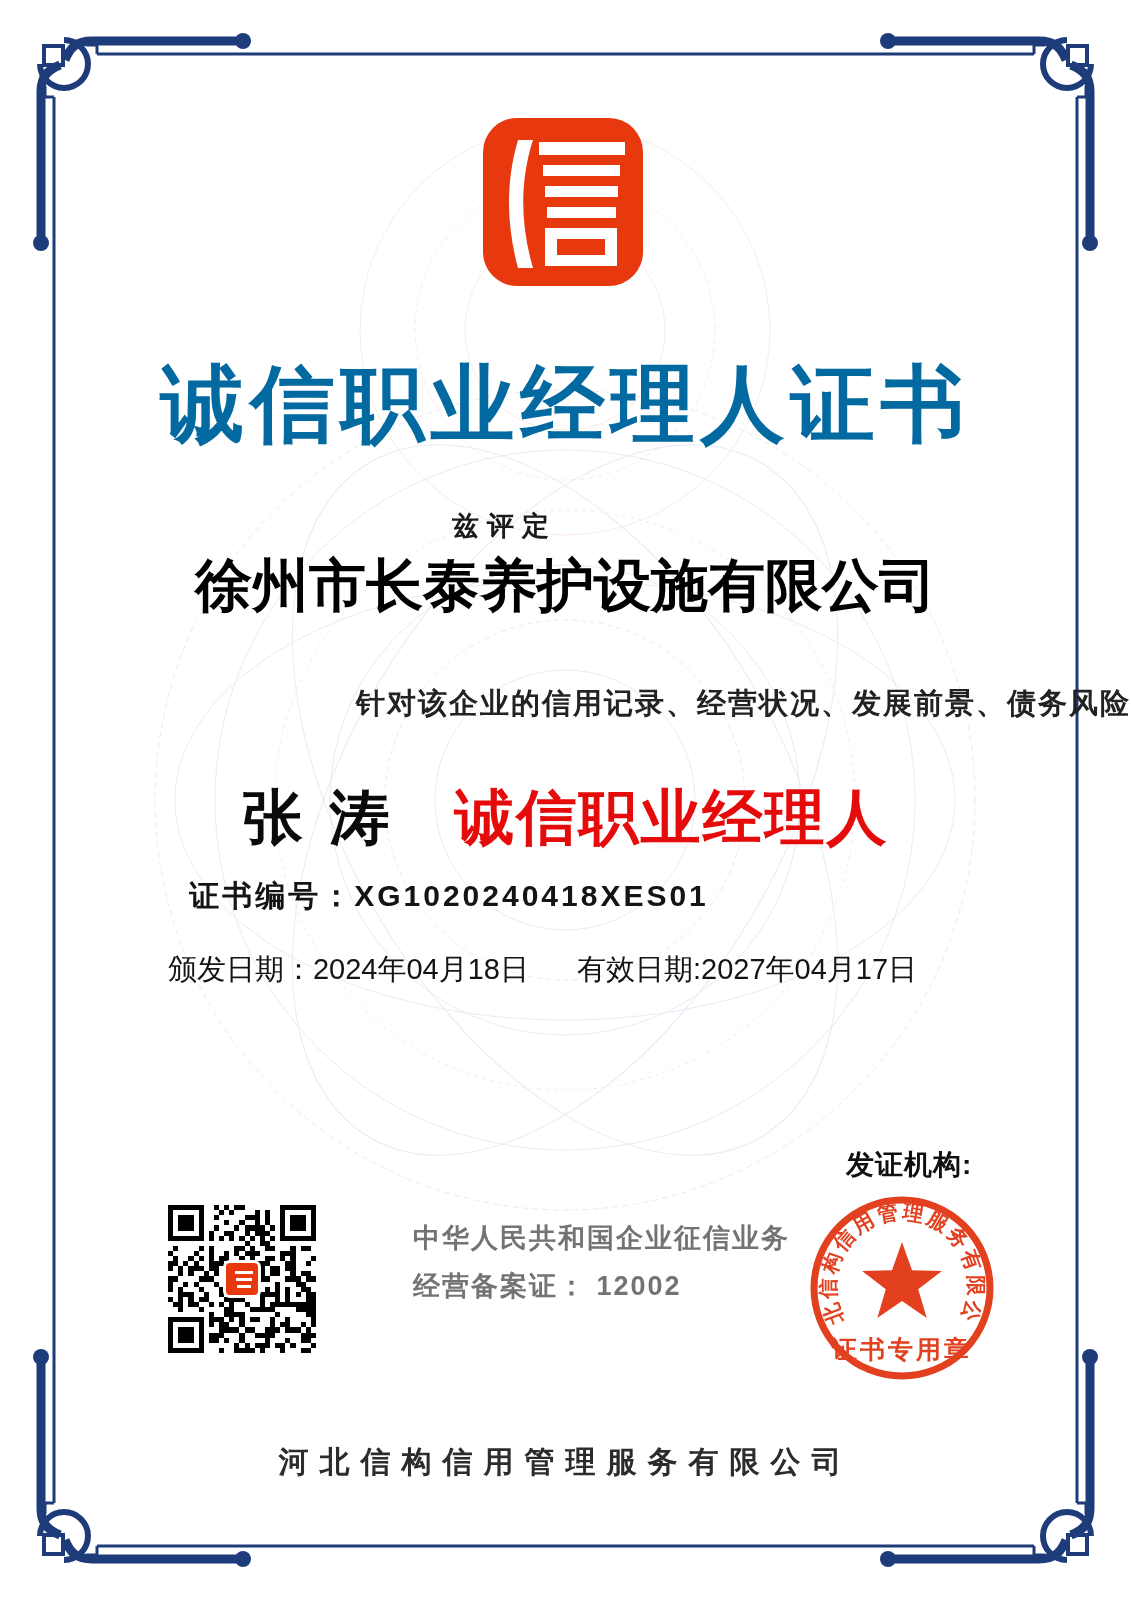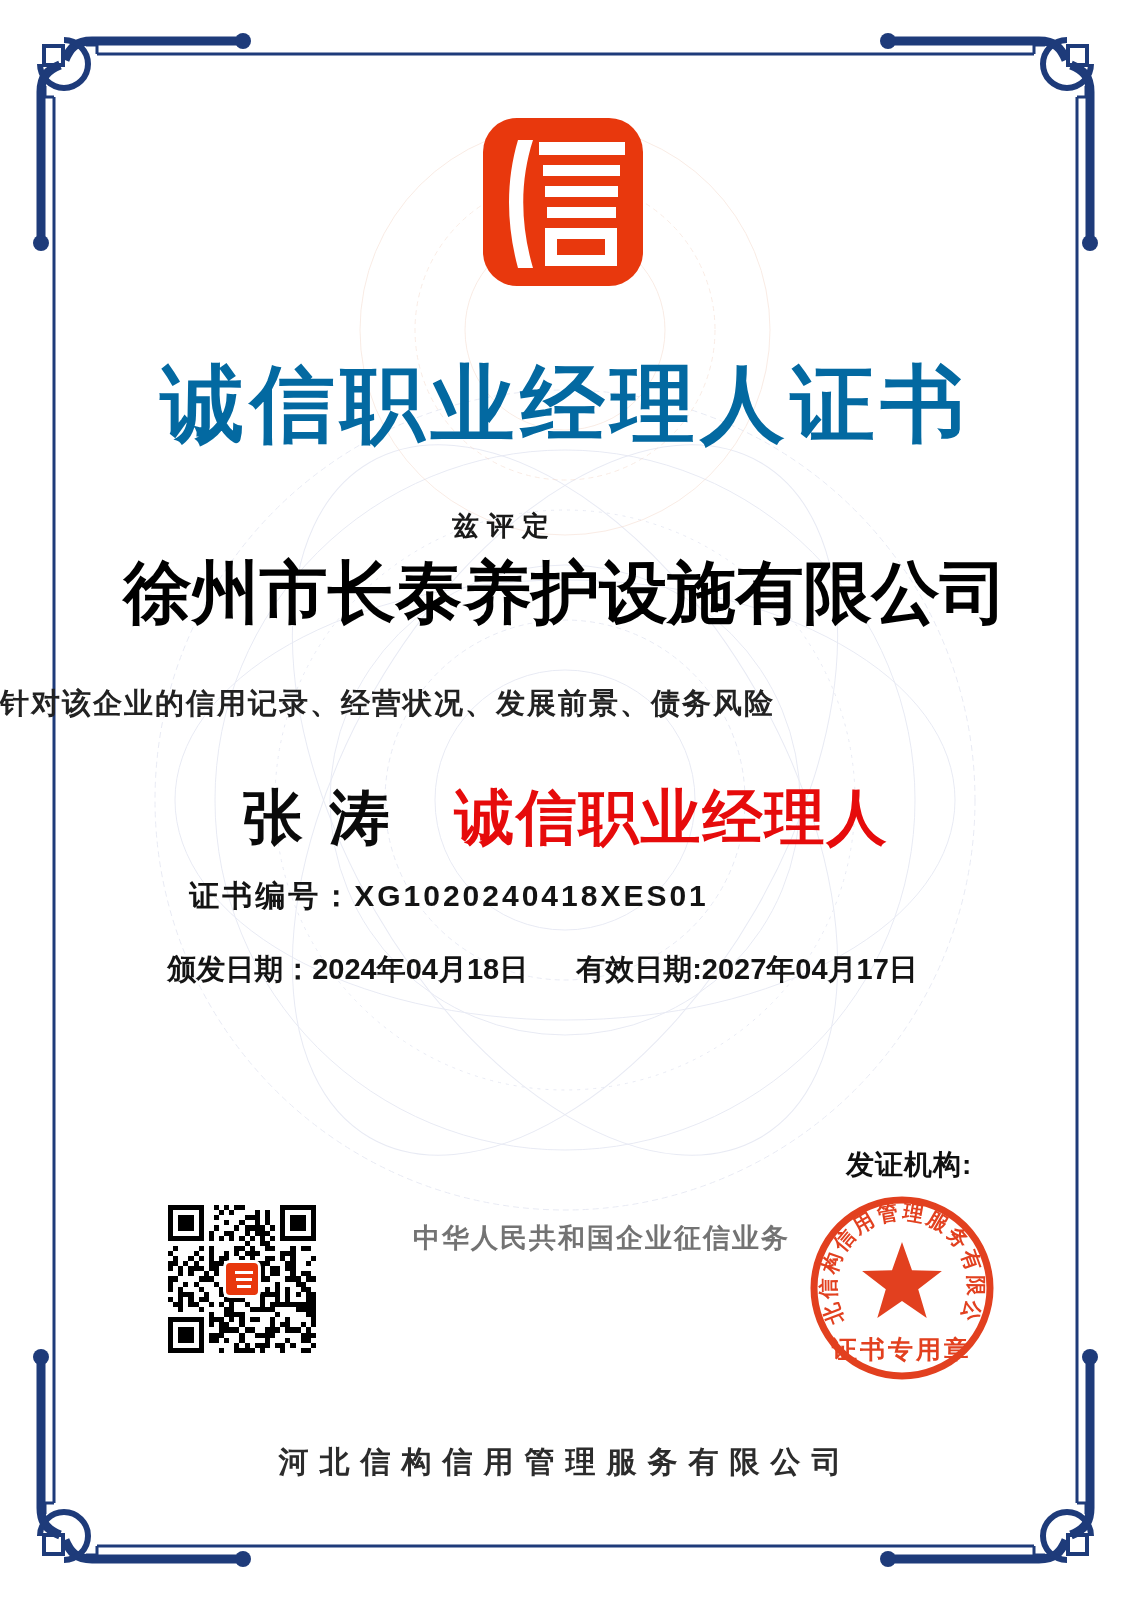--- a/index.html
+++ b/index.html
@@ -24,44 +24,44 @@
     left:0; top:348px; width:1131px; text-align:center;
     font-size:84px; font-weight:900; letter-spacing:6px; color:#0369a1;
     font-family:"Liberation Sans","DejaVu Sans",sans-serif;
   }
   .intro {
     left:0; top:508px; width:1009px; text-align:center;
     font-size:27px; font-weight:800; letter-spacing:8px; color:#1a1a1a;
   }
   .company {
     left:0; top:548px; width:1131px; text-align:center;
-    font-size:68px; font-weight:700; color:#000;
+    font-size:57px; font-weight:700; color:#000;
     font-family:"Liberation Serif","DejaVu Serif",serif;
     white-space:nowrap;
   }
   .desc {
-    left:0; top:680px; width:1131px; text-align:left;
+    left:0; top:680px; width:1131px; text-align:right;
     font-size:29px; font-weight:600; letter-spacing:2px; color:#222;
     line-height:46px;
   }
   .holder-row {
     left:0; top:778px; width:1131px; text-align:center;
     font-size:60px; font-weight:700; white-space:nowrap;
     font-family:"Liberation Serif","DejaVu Serif",serif;
   }
   .holder-row .name { color:#0a0a0a; letter-spacing:6px; }
   .holder-row .award { color:var(--accent-red,#e60b0b); margin-left:44px; letter-spacing:2px; }
 
   .certno {
     left:0; top:876px; width:898px; text-align:center;
     font-size:30px; font-weight:700; letter-spacing:3px; color:#141414;
   }
   .dates {
     left:0; top:950px; width:1085px; text-align:center;
-    font-size:29px; font-weight:700; color:#141414; white-space:nowrap;
+    font-size:29px; font-weight:400; color:#141414; white-space:nowrap;
   }
   .dates .gap { display:inline-block; width:48px; }
 
   .query { left:0; top:1008px; width:1131px; font-size:27px; font-weight:700; color:#151515; }
   .query .qline { line-height:34px; white-space:nowrap; }
   .query .l1 { margin-left:248px; }
   .query .l2 { margin-left:353px; margin-top:1px; }
   .query .l3 { margin-left:353px; margin-top:1px; }
   .query .site { margin-left:14px; }
 
@@ -491,20 +491,21 @@
           <rect x="0" y="22" width="7" height="7"></rect>
           <rect x="1" y="23" width="5" height="5" fill="#fff"></rect>
           <rect x="2" y="24" width="3" height="3" fill="#000"></rect>
         </g>
       </svg>
     <div class="qr-logo"></div>
   </div>
 
   <div class="abs reg">
     <div class="rline">中华人民共和国企业征信业务</div>
+    <div class="rline">经营备案证： 12002</div>
   </div>
 
   <svg class="abs seal" viewBox="0 0 200 212">
     <defs>
       <path id="sealArc" d="M 40 130 A 67 67 0 1 1 160 130" fill="none"></path>
     </defs>
     <circle cx="100" cy="102" r="88" fill="none" stroke="var(--seal-red,#e2401f)" stroke-width="7"></circle>
     <path fill="var(--seal-red,#e2401f)" d="M100,56 L110,84.2 L139.9,85 L116.2,103.3 L124.7,132 L100,115 L75.3,132 L83.8,103.3 L60.1,85 L90,84.2 Z"></path>
     <text font-size="20.5" font-weight="bold" letter-spacing="3" fill="var(--seal-red,#e2401f)" font-family="Liberation Sans, DejaVu Sans, sans-serif">
       <textPath href="#sealArc" startOffset="50%" text-anchor="middle">河北信构信用管理服务有限公司</textPath>

